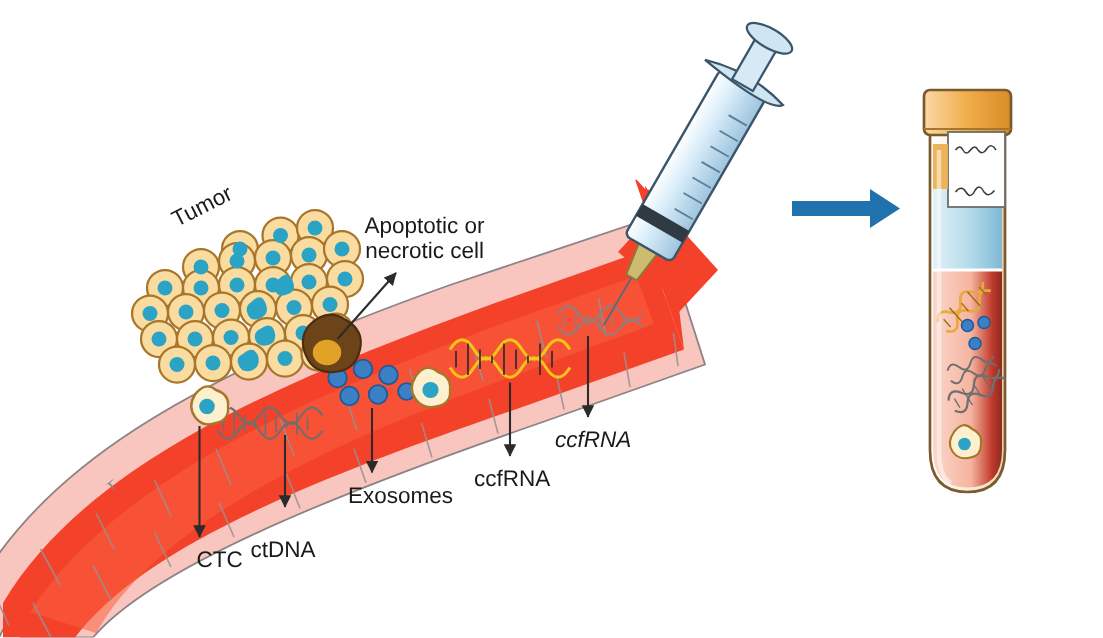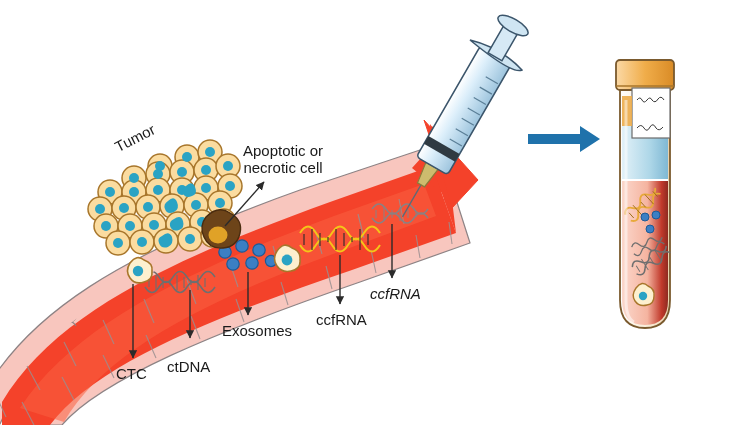--- a/index.html
+++ b/index.html
@@ -4,23 +4,23 @@
 <style>
   html,body{margin:0;padding:0;background:#ffffff;}
   body{width:735px;height:425px;position:relative;overflow:hidden;
        font-family:"Liberation Sans",sans-serif;}
   #stage{position:absolute;left:0;top:0;width:735px;height:425px;}
   .lbl{position:absolute;color:#1a1a1a;font-size:15px;line-height:1.15;white-space:pre;}
   #title{position:absolute;left:569px;top:8px;font-size:20px;font-weight:bold;
          color:#2478b5;letter-spacing:.3px;}
   #lbl-tumor{left:112px;top:140px;transform:rotate(-27deg);transform-origin:left top;font-size:15px;}
   #lbl-apop{left:243px;top:142px;text-align:center;}
-  #lbl-ctc{left:116px;top:365px;text-align:right;}
+  #lbl-ctc{left:131px;top:365px;text-align:right;}
   #lbl-ctdna{left:167px;top:345px;margin-top:13px;}
-  #lbl-exo{left:222px;top:322px;}
+  #lbl-exo{left:232px;top:322px;}
   #lbl-ccfdna{left:316px;top:311px;}
   #lbl-ccfrna{left:370px;top:285px;font-style:italic;}
   svg{position:absolute;left:0;top:0;}
 </style>
 </head>
 <body>
 
 <div id="stage">
 
 

